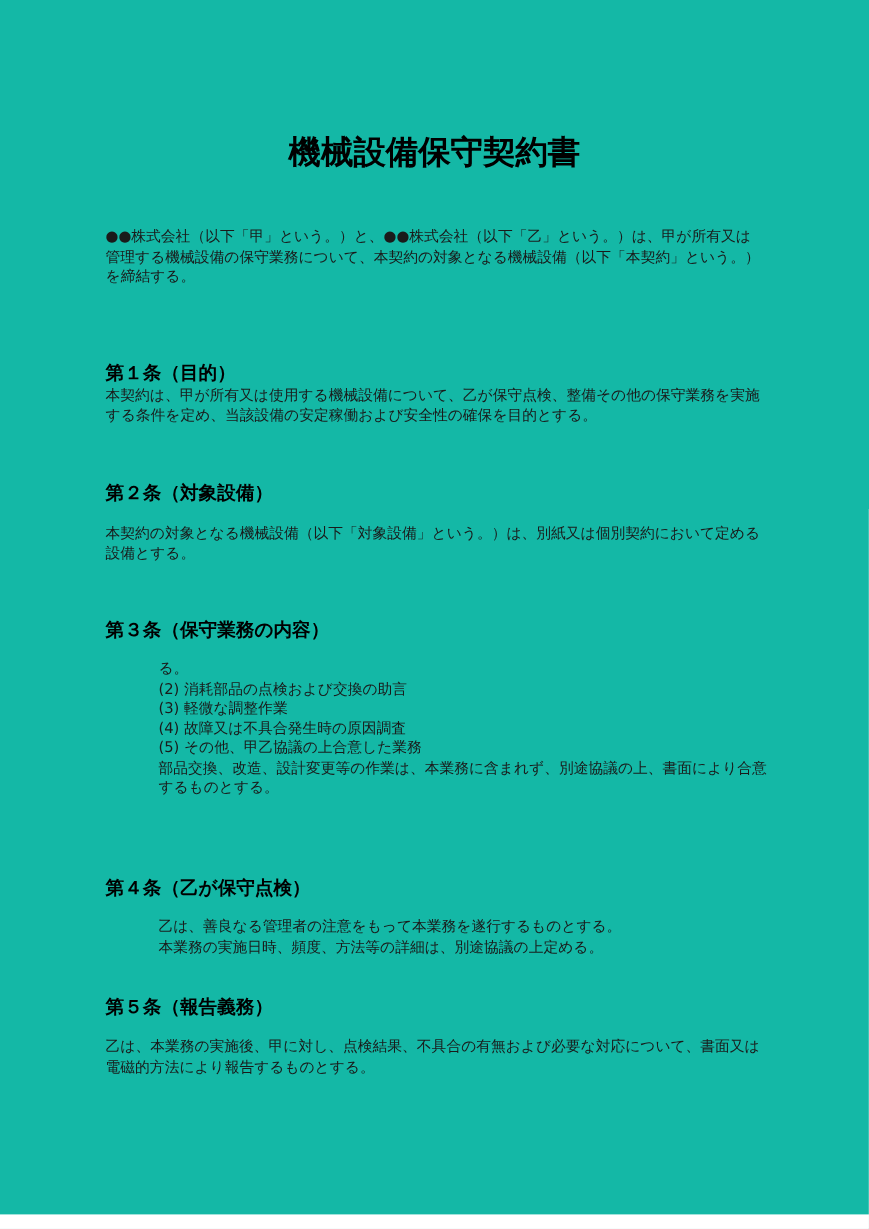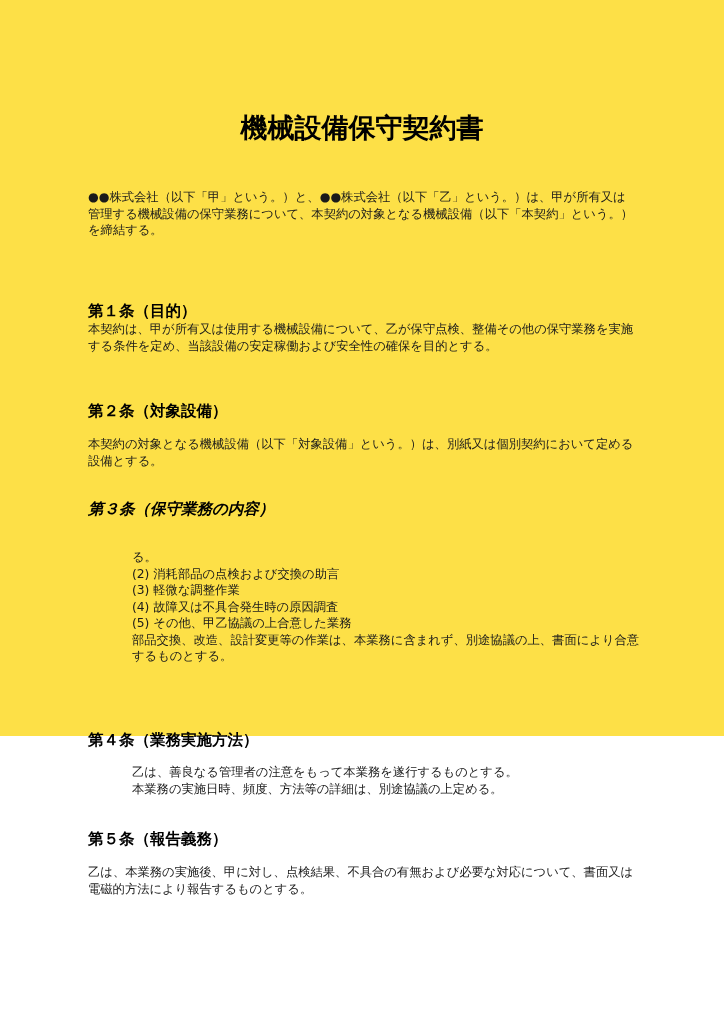--- a/index.html
+++ b/index.html
@@ -11,22 +11,22 @@
       width: 724px;
       height: 1024px;
       position: relative;
       overflow: hidden;
       font-family: "DejaVu Sans", "Liberation Sans", sans-serif;
       color: #111111;
     }
     .page {
       position: absolute;
       left: 0; top: 0;
-      width: 724px; height: 736px;
-      background: #fde047;
+      width: 724px; height: 1012px;
+      background: #14b8a6;
     }
     .title {
       position: absolute;
       left: 0; width: 724px;
       top: 110px;
       text-align: center;
       font-size: 27px;
       font-weight: bold;
       letter-spacing: 0px;
       color: #000;
@@ -72,32 +72,32 @@
     <p>本契約は、甲が所有又は使用する機械設備について、乙が保守点検、整備その他の保守業務を実施</p>
     <p>する条件を定め、当該設備の安定稼働および安全性の確保を目的とする。</p>
   </div>
 
   <div class="heading" style="top:400px;">第２条（対象設備）</div>
   <div class="block" style="top:436px;">
     <p>本契約の対象となる機械設備（以下「対象設備」という。）は、別紙又は個別契約において定める</p>
     <p>設備とする。</p>
   </div>
 
-  <div class="heading" style="top:498px;font-style:italic;">第３条（保守業務の内容）</div>
+  <div class="heading" style="top:514px;">第３条（保守業務の内容）</div>
   <div class="block indent" style="top:549px;">
     <p>る。</p>
     <p>(2) 消耗部品の点検および交換の助言</p>
     <p>(3) 軽微な調整作業</p>
     <p>(4) 故障又は不具合発生時の原因調査</p>
     <p>(5) その他、甲乙協議の上合意した業務</p>
     <p>部品交換、改造、設計変更等の作業は、本業務に含まれず、別途協議の上、書面により合意</p>
     <p>するものとする。</p>
   </div>
 
-  <div class="heading" style="top:729px;">第４条（業務実施方法）</div>
+  <div class="heading" style="top:729px;">第４条（乙が保守点検）</div>
   <div class="block indent" style="top:764px;">
     <p>乙は、善良なる管理者の注意をもって本業務を遂行するものとする。</p>
     <p>本業務の実施日時、頻度、方法等の詳細は、別途協議の上定める。</p>
   </div>
 
   <div class="heading" style="top:828px;">第５条（報告義務）</div>
   <div class="block" style="top:864px;">
     <p>乙は、本業務の実施後、甲に対し、点検結果、不具合の有無および必要な対応について、書面又は</p>
     <p>電磁的方法により報告するものとする。</p>
   </div>

